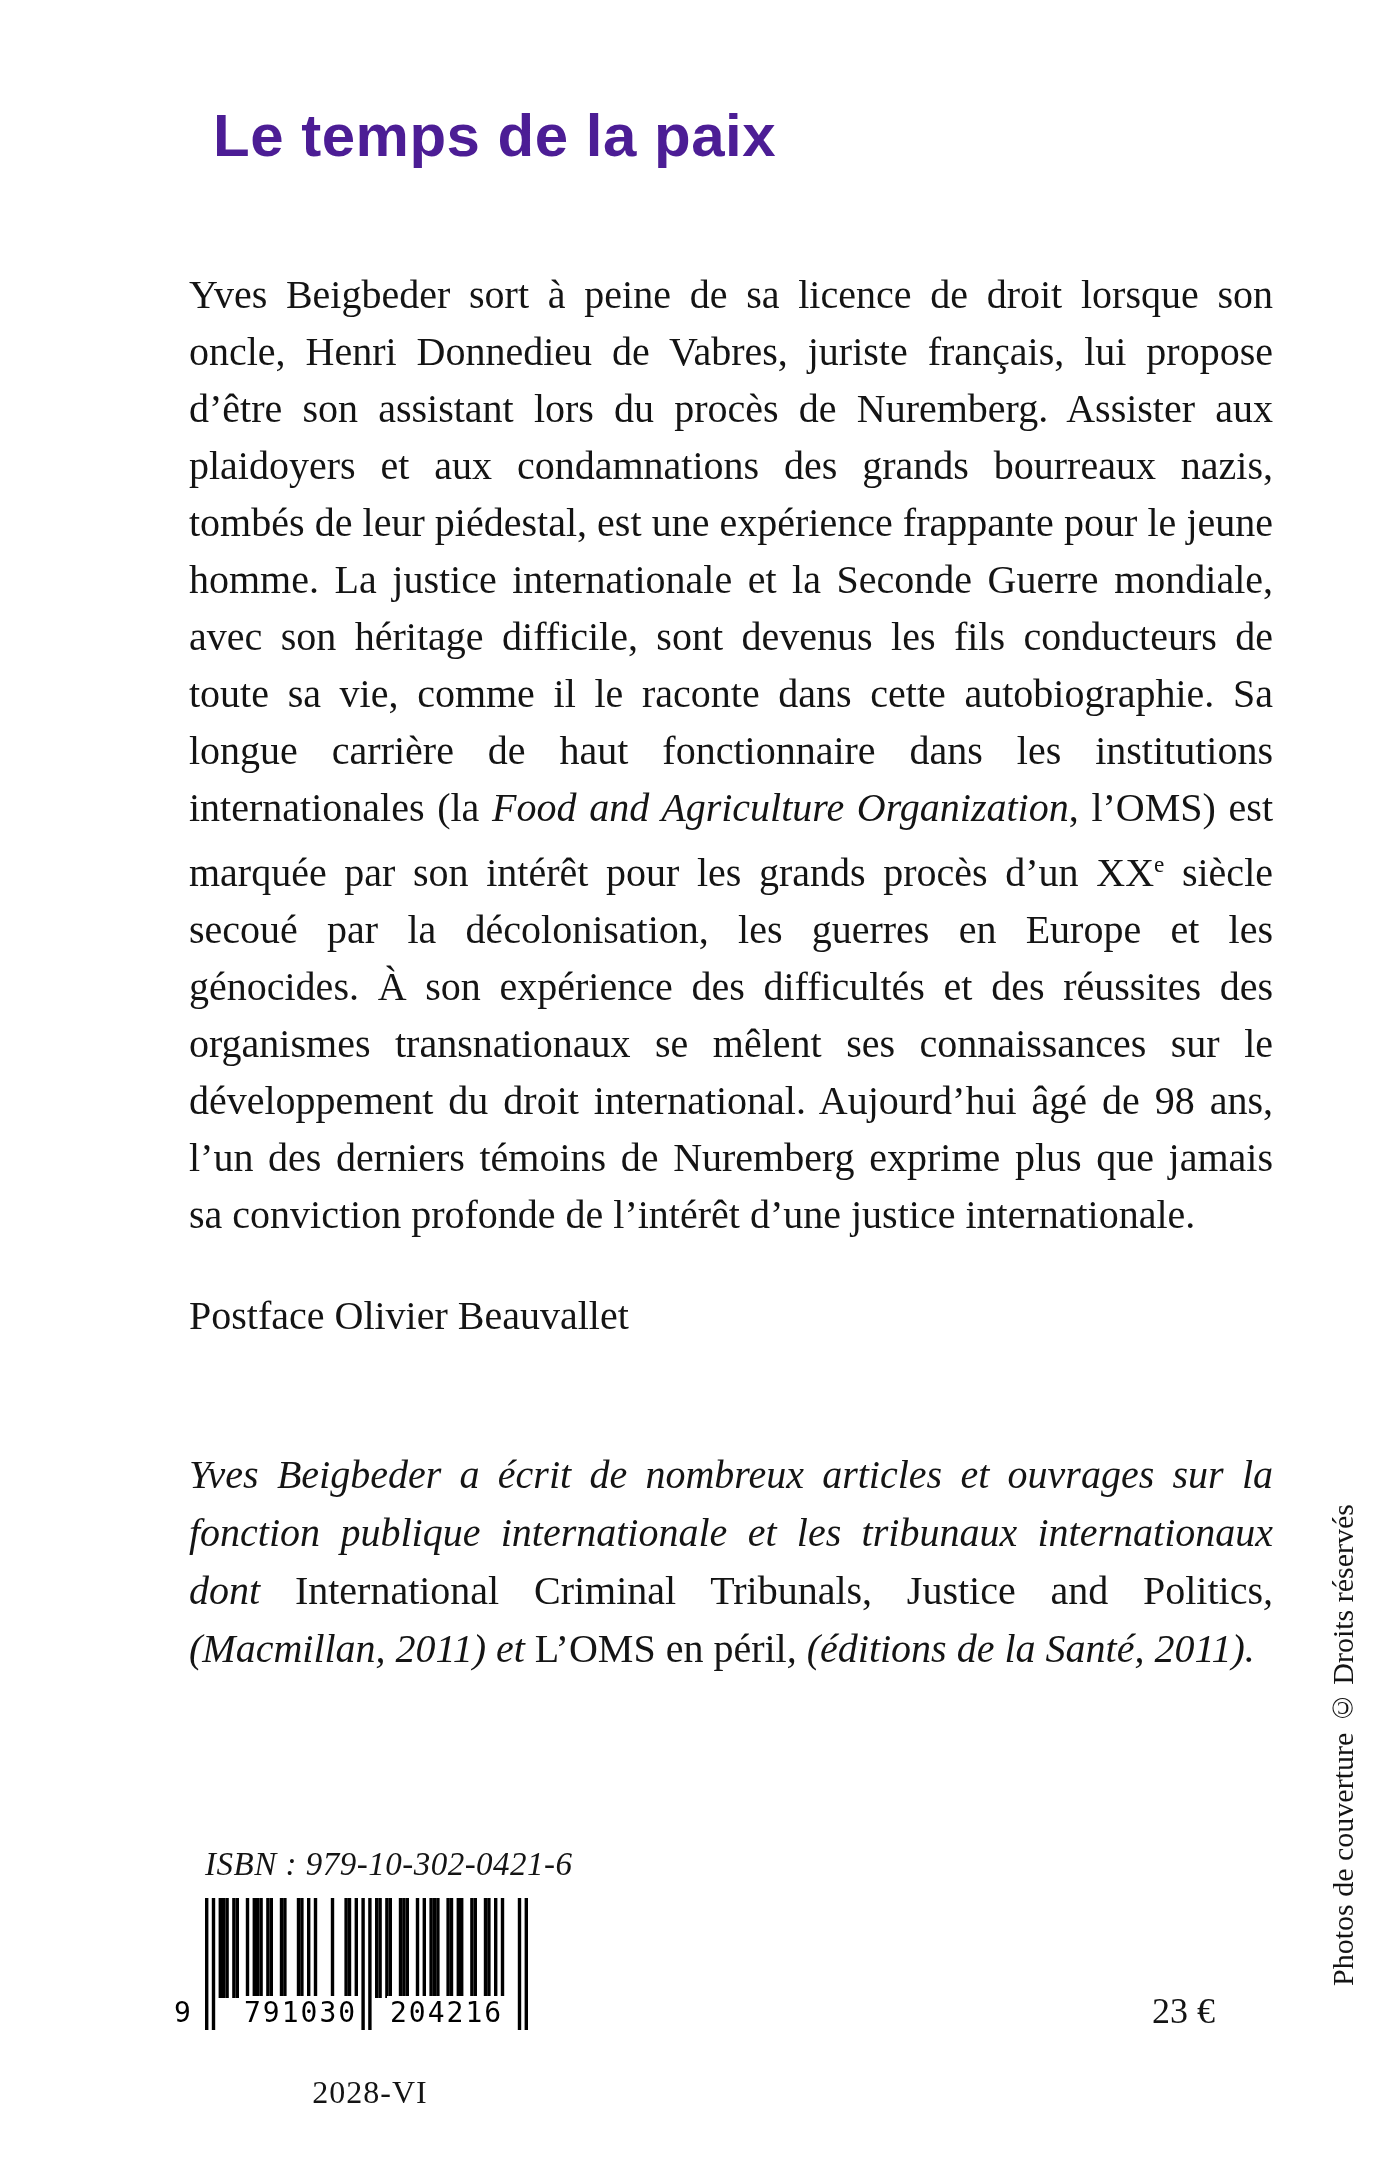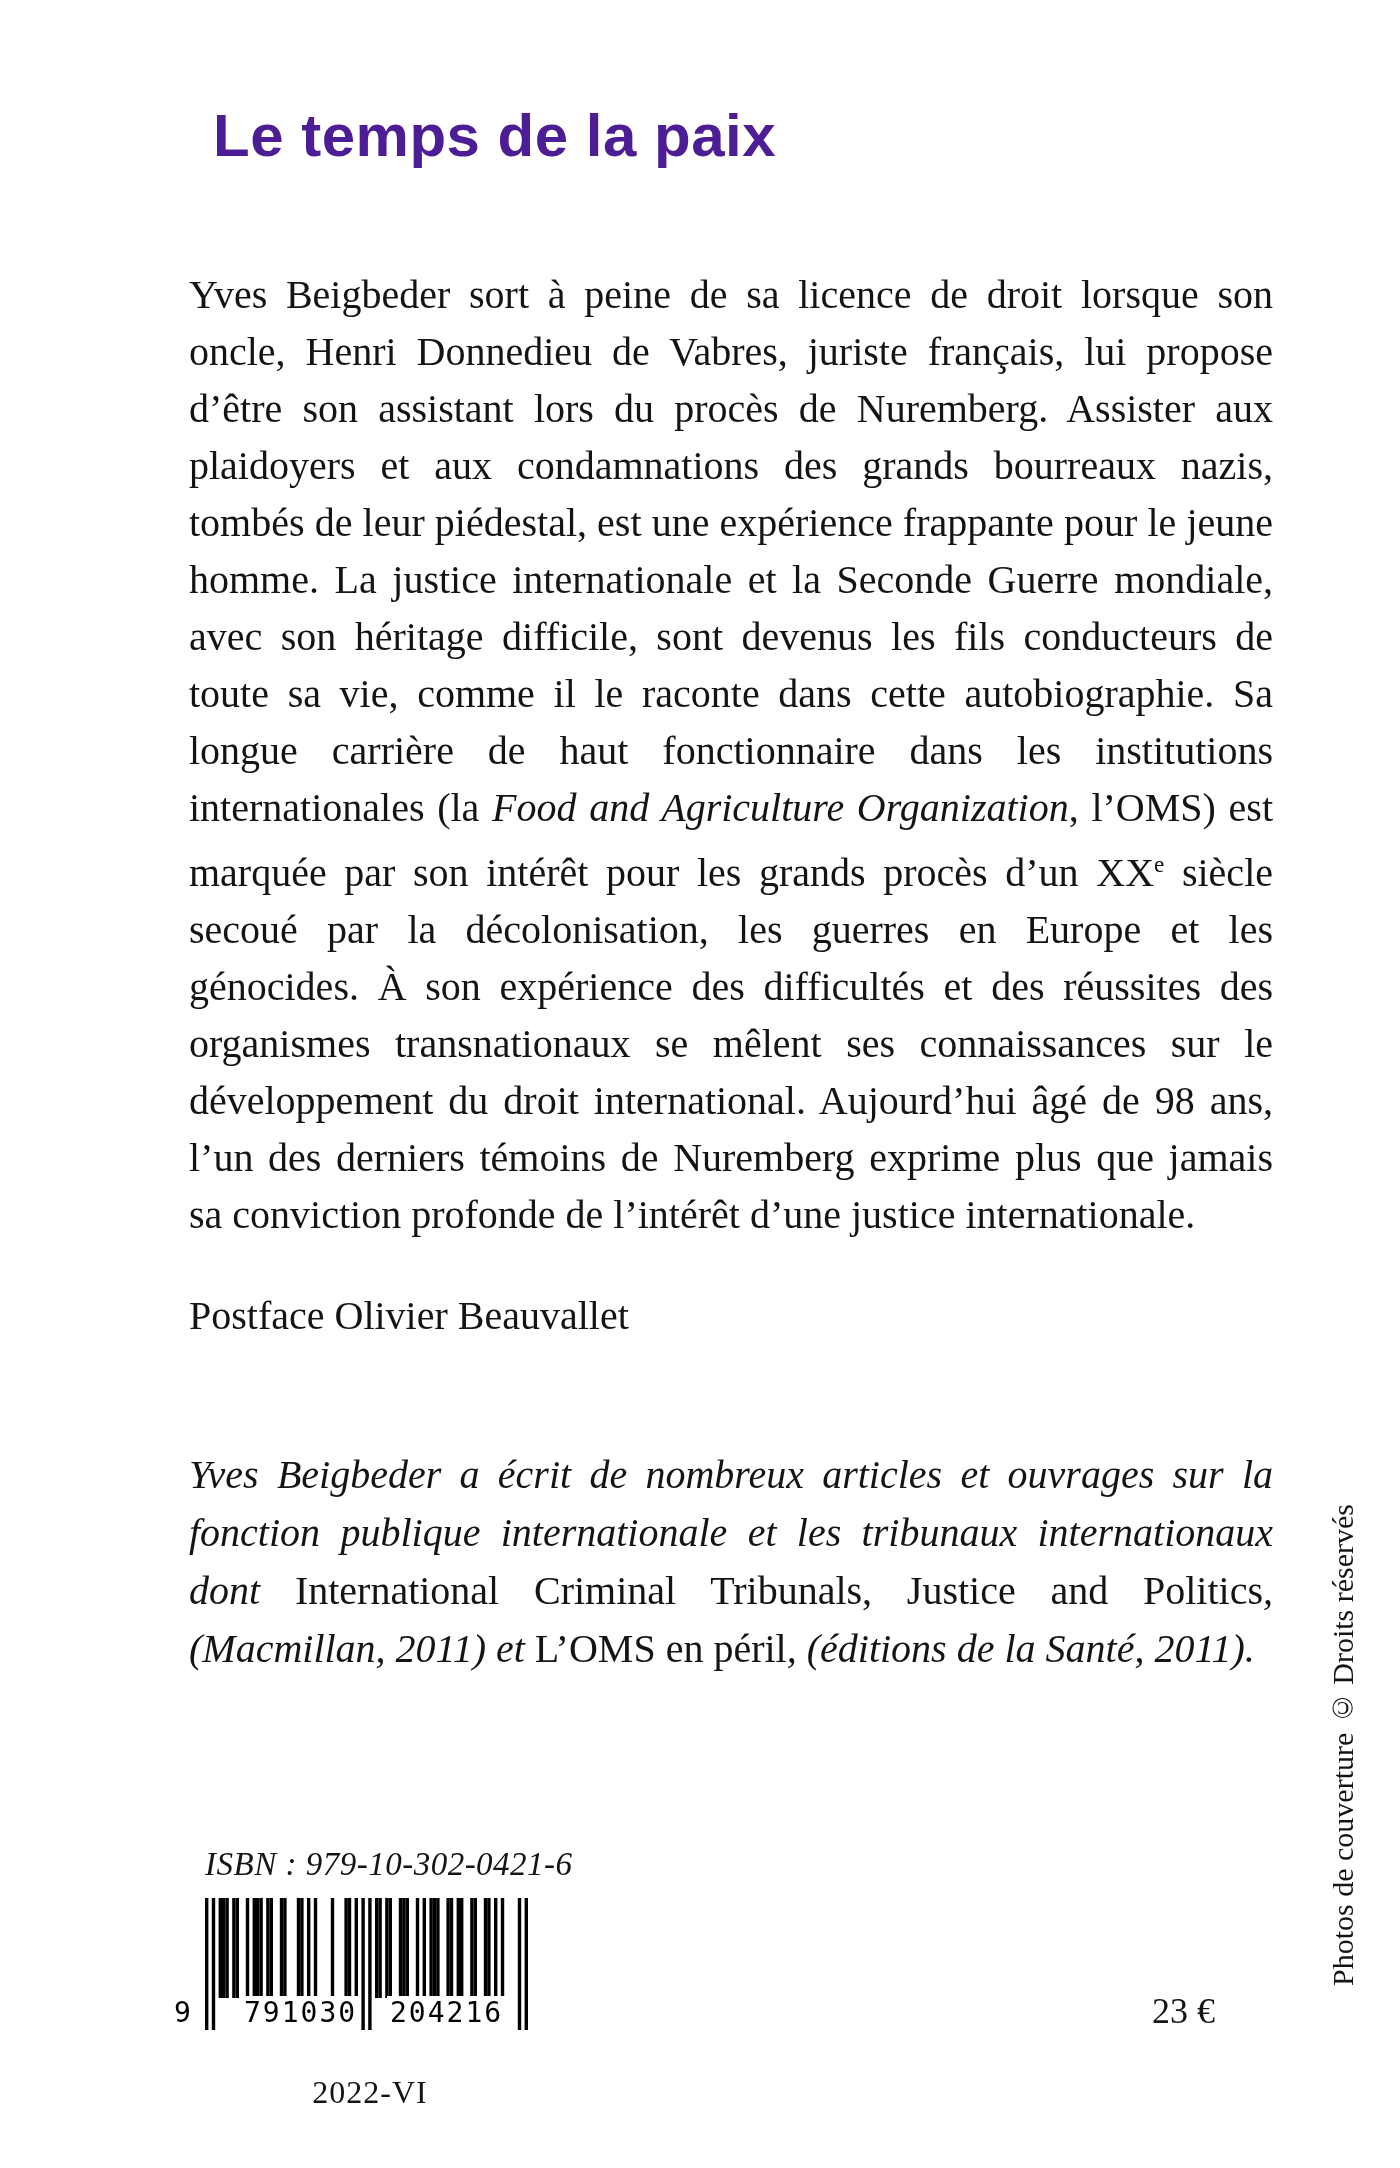--- a/index.html
+++ b/index.html
@@ -133,17 +133,17 @@
       <rect x="312.8" y="0" width="3.4" height="132" fill="#000"></rect>
       <rect x="319.6" y="0" width="3.4" height="132" fill="#000"></rect>
     </svg>
   <div class="barcode-digits">
     <span class="bc-first">9</span>
     <span class="bc-group1">791030</span>
     <span class="bc-group2">204216</span>
   </div>
 </div>
 
-<div class="edition">2022-VI</div>
+<div class="edition">2028-VI</div>
 
 <div class="price">23 €</div>
 
 <div class="credit">Photos de couverture © Droits réservés</div>
 
 </body></html>

